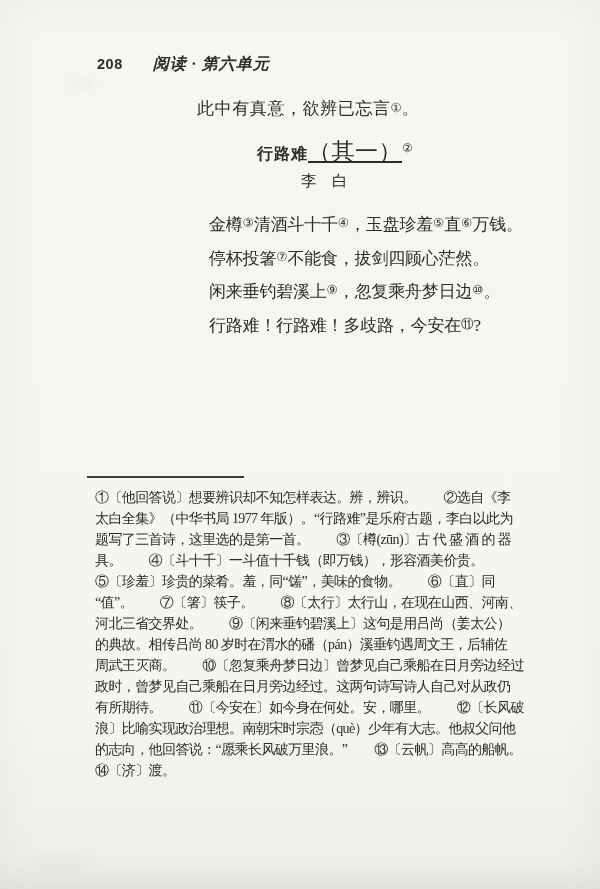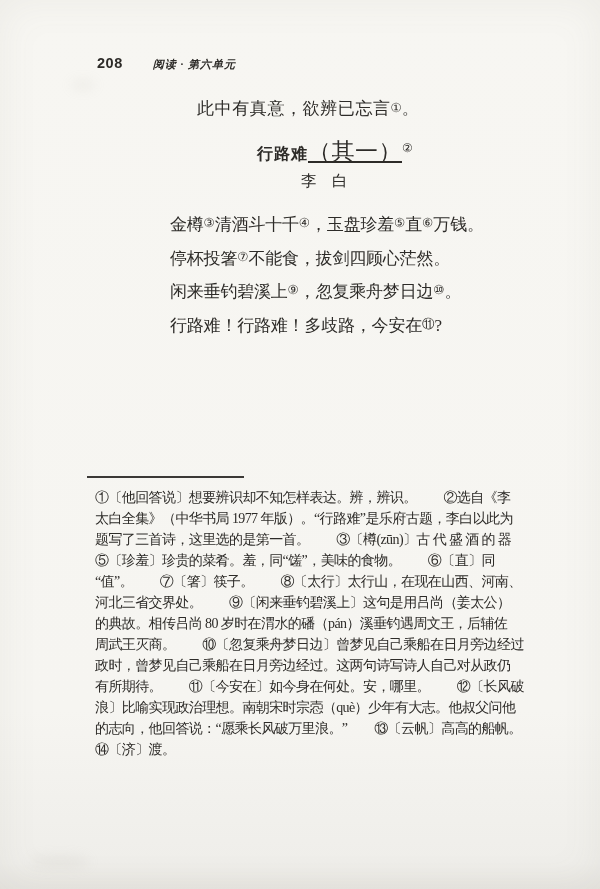--- a/index.html
+++ b/index.html
@@ -14,37 +14,37 @@
     color:#2d2b28;
     box-shadow:inset 0 0 40px rgba(120,115,105,0.08);
   }
   .smudge{position:absolute;border-radius:50%;filter:blur(6px);background:#b9b5ac;opacity:.14;}
   .header-row{position:absolute;top:54px;left:97px;white-space:nowrap;}
   .page-number{
     display:inline-block;font-family:"Liberation Sans","DejaVu Sans",sans-serif;
     font-weight:700;font-size:14.5px;letter-spacing:.5px;
   }
   .section-title{
-    display:inline-block;margin-left:30px;font-size:11px;font-weight:700;
+    display:inline-block;margin-left:30px;font-size:16px;font-weight:700;
     font-style:italic;letter-spacing:1px;
   }
   .opening-line{
     position:absolute;top:97px;left:197px;font-size:17px;letter-spacing:.6px;white-space:pre;
   }
   .title-row{position:absolute;top:136px;left:257px;white-space:nowrap;}
   .title-main{
     font-family:Liberation Sans, sans-serif;
     font-weight:700;font-size:16px;letter-spacing:1px;
   }
   .title-sub{font-size:23px;letter-spacing:.5px;text-decoration:underline;}
   .title-note{font-size:12px;vertical-align:7px;}
   .author{position:absolute;top:171px;left:301px;font-size:15.5px;white-space:pre;}
   .poem{position:absolute;top:207px;left:170px;}
   .poem-line{
-    font-size:17px;line-height:33px;letter-spacing:-0.2px;white-space:pre;
+    font-size:17px;line-height:33px;letter-spacing:-0.2px;white-space:pre;margin-left:39px;
   }
   .circ{font-size:12.5px;vertical-align:2.5px;letter-spacing:0;}
   .footnote-divider{
     position:absolute;top:476px;left:87px;width:157px;height:1.6px;background:#3b3936;
   }
   .footnotes{position:absolute;top:487px;left:95px;width:430px;}
   .footnote-line{
     font-size:14px;line-height:21px;letter-spacing:-0.6px;white-space:pre;
   }
 </style>
@@ -74,20 +74,21 @@
     <div class="poem-line rich">闲来垂钓碧溪上<span class="circ">⑨</span>，忽复乘舟梦日边<span class="circ">⑩</span>。</div>
     <div class="poem-line rich">行路难！行路难！多歧路，今安在<span class="circ">⑪</span>?</div>
   </div>
 
   <div class="footnote-divider"></div>
 
   <div class="footnotes">
     <div class="footnote-line">①〔他回答说〕想要辨识却不知怎样表达。辨，辨识。　　②选自《李</div>
     <div class="footnote-line">太白全集》（中华书局 1977 年版）。“行路难”是乐府古题，李白以此为</div>
     <div class="footnote-line">题写了三首诗，这里选的是第一首。　　③〔樽(zūn)〕古 代 盛 酒 的 器</div>
+    <div class="footnote-line">具。　　④〔斗十千〕一斗值十千钱（即万钱），形容酒美价贵。</div>
     <div class="footnote-line">⑤〔珍羞〕珍贵的菜肴。羞，同“馐”，美味的食物。　　⑥〔直〕同</div>
     <div class="footnote-line">“值”。　　⑦〔箸〕筷子。　　⑧〔太行〕太行山，在现在山西、河南、</div>
     <div class="footnote-line">河北三省交界处。　　⑨〔闲来垂钓碧溪上〕这句是用吕尚（姜太公）</div>
     <div class="footnote-line">的典故。相传吕尚 80 岁时在渭水的磻（pán）溪垂钓遇周文王，后辅佐</div>
     <div class="footnote-line">周武王灭商。　　⑩〔忽复乘舟梦日边〕曾梦见自己乘船在日月旁边经过</div>
     <div class="footnote-line">政时，曾梦见自己乘船在日月旁边经过。这两句诗写诗人自己对从政仍</div>
     <div class="footnote-line">有所期待。　　⑪〔今安在〕如今身在何处。安，哪里。　　⑫〔长风破</div>
     <div class="footnote-line">浪〕比喻实现政治理想。南朝宋时宗悫（què）少年有大志。他叔父问他</div>
     <div class="footnote-line">的志向，他回答说：“愿乘长风破万里浪。”　　⑬〔云帆〕高高的船帆。</div>
     <div class="footnote-line">⑭〔济〕渡。</div>

